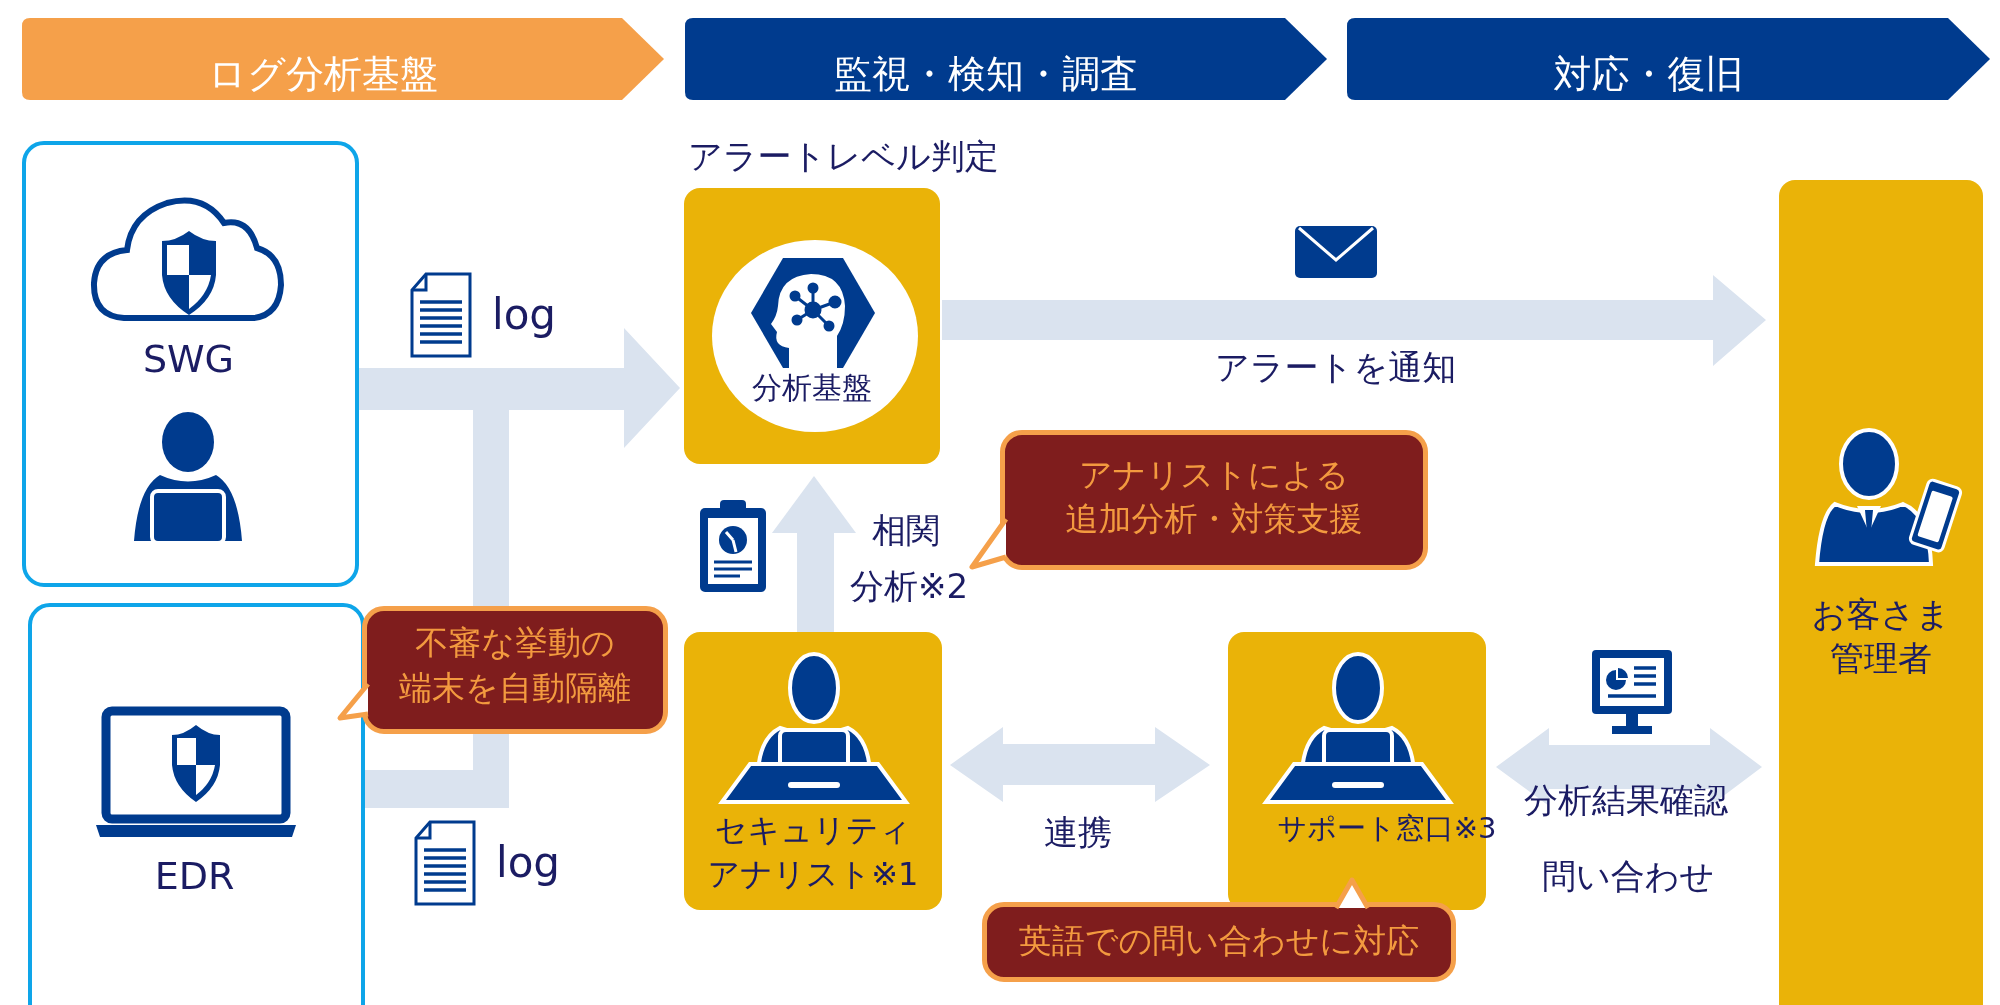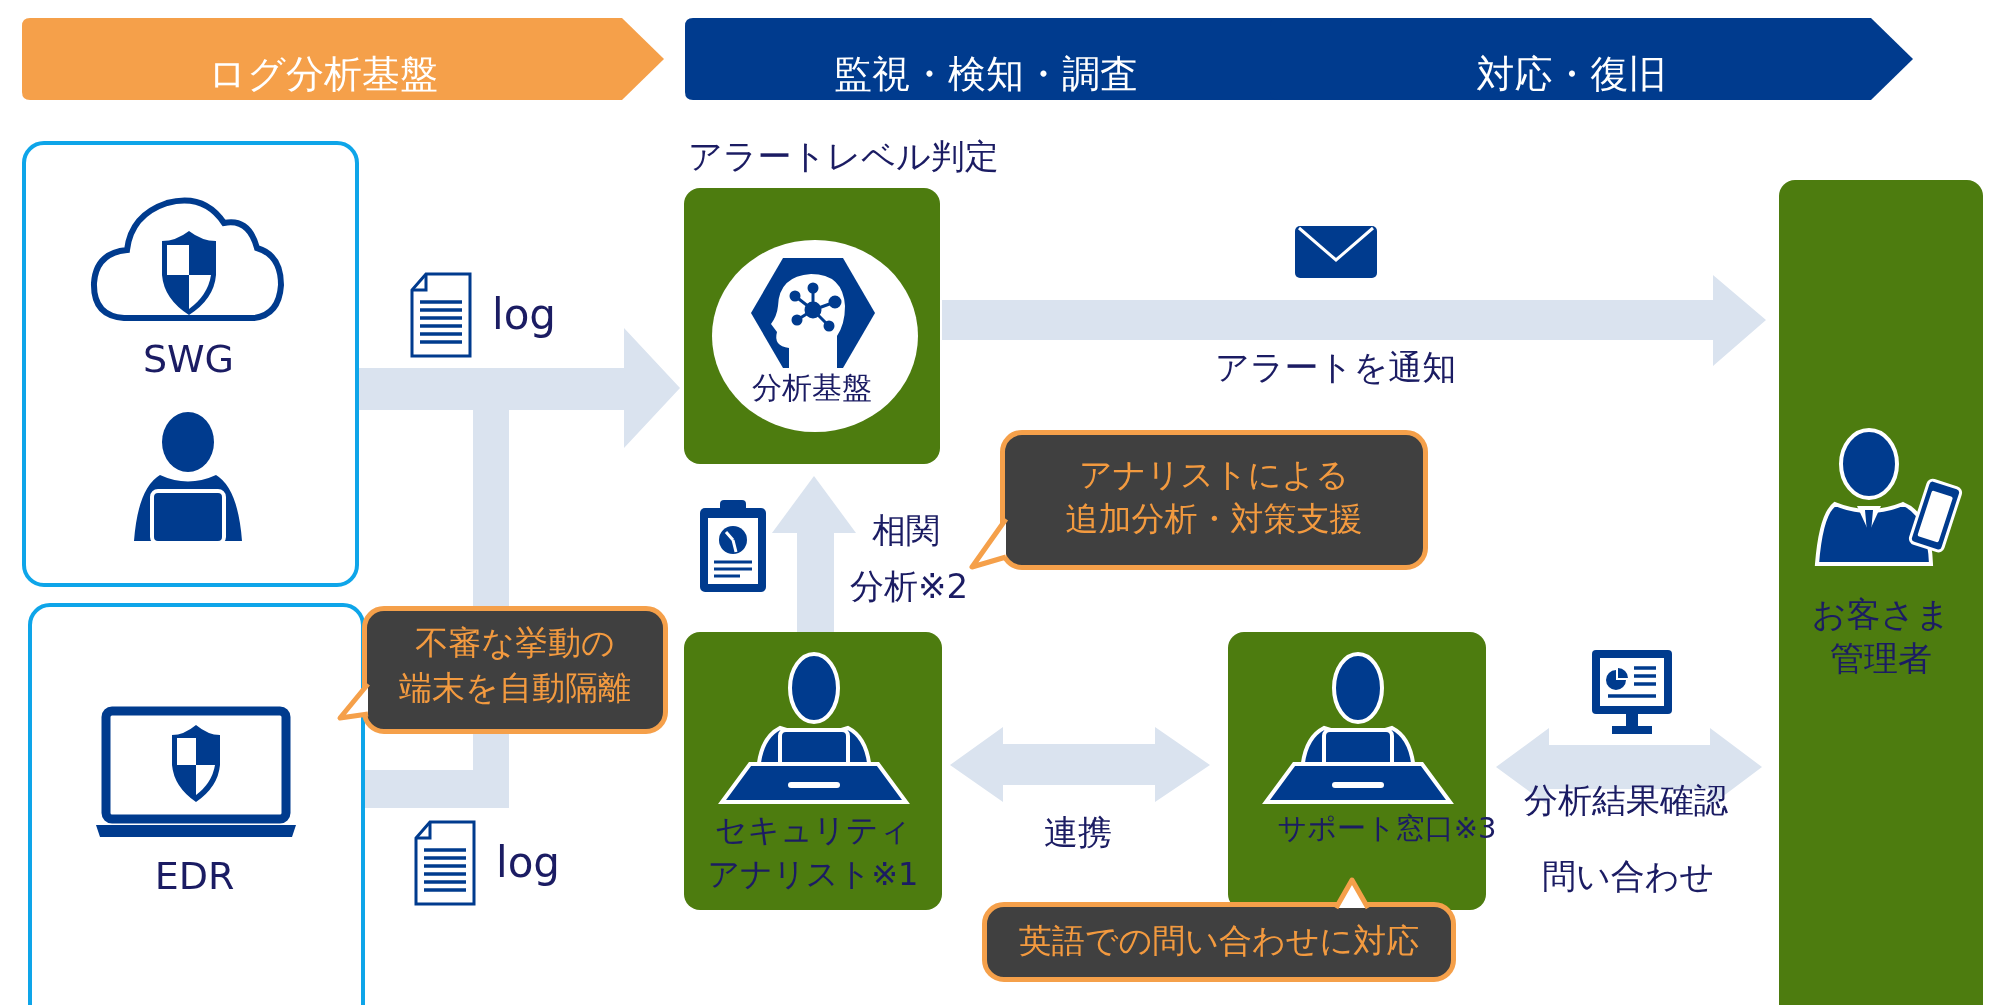--- a/index.html
+++ b/index.html
@@ -3,42 +3,42 @@
 <meta charset="utf-8">
 <style>
   * { box-sizing: border-box; margin: 0; padding: 0; }
   html, body { width: 2000px; height: 1005px; background: #ffffff; overflow: hidden; }
   body { position: relative; font-family: "DejaVu Sans", "Liberation Sans", sans-serif; color: #1b1c63; }
   .abs { position: absolute; }
   .phase { position: absolute; top: 18px; height: 82px; color: #fff; font-size: 38px; display: flex; align-items: flex-end; justify-content: center; }
   .phase svg { position: absolute; left: 0; top: 0; }
   .phase span { position: relative; z-index: 1; padding-right: 40px; }
   .src-box { position: absolute; border: 4px solid #0ea5e9; border-radius: 22px; background: #fff; }
-  .gbox { position: absolute; background: #4d7c0f; border-radius: 16px; padding-left: 32px; }
+  .gbox { position: absolute; background: #eab308; border-radius: 16px; padding-left: 32px; }
   .lbl { position: absolute; text-align: center; font-size: 34px; line-height: 1.3; color: #1b1c63; white-space: nowrap; }
   .olbl { position: absolute; text-align: center; font-size: 33px; line-height: 1.35; color: #f39a3f; white-space: nowrap; }
-  .bubble { position: absolute; border: 5px solid #f5a04a; border-radius: 22px; background: #404040; }
+  .bubble { position: absolute; border: 5px solid #f5a04a; border-radius: 22px; background: #7f1d1d; }
   svg { overflow: visible; }
 </style>
 </head>
 <body>
 
 <div class="phase" style="left:22px;width:642px;">
   <svg width="642" height="82">
       <path d="M8 0 H600 L642 41 L600 82 H8 Q0 82 0 74 V8 Q0 0 8 0Z" fill="#f5a04a"></path>
     </svg>
   <span>ログ分析基盤</span>
 </div>
 <div class="phase" style="left:685px;width:642px;">
   <svg width="642" height="82">
       <path d="M8 0 H600 L642 41 L600 82 H8 Q0 82 0 74 V8 Q0 0 8 0Z" fill="#003b8e"></path>
     </svg>
   <span>監視・検知・調査</span>
 </div>
-<div class="phase" style="left:1270px;width:643px;">
+<div class="phase" style="left:1347px;width:643px;">
   <svg width="643" height="82">
       <path d="M8 0 H601 L643 41 L601 82 H8 Q0 82 0 74 V8 Q0 0 8 0Z" fill="#003b8e"></path>
     </svg>
   <span>対応・復旧</span>
 </div>
 
 <svg class="abs" style="left:0;top:0;" width="2000" height="1005">
 
   <path d="M359 368 H624 V328 L680 388 L624 448 V410 H509 V808 H359 V770 H473 V410 H359 Z" fill="#dae3ef"></path>
 

